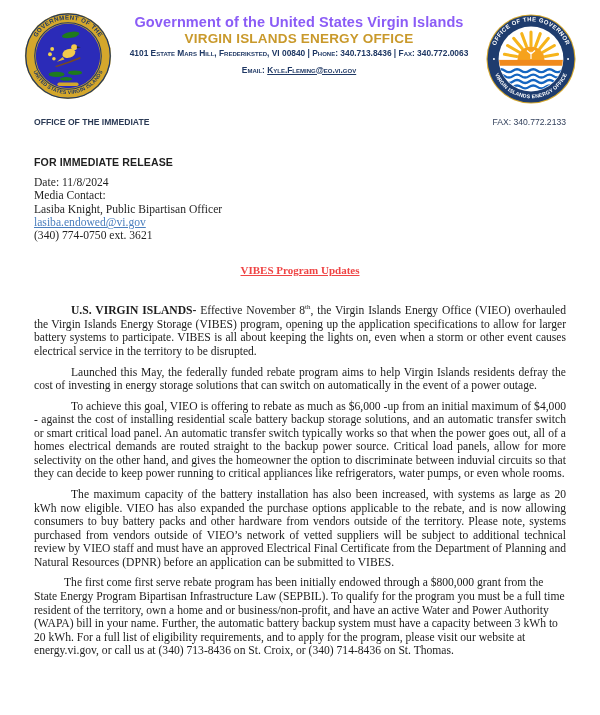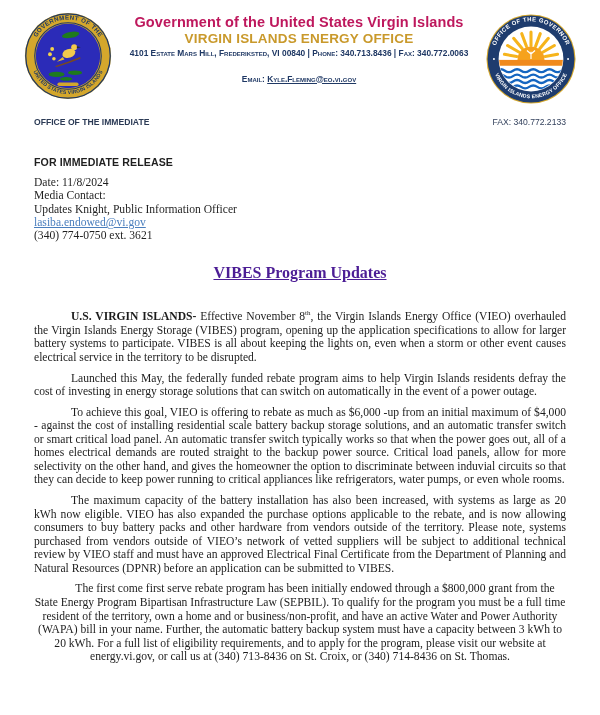--- a/index.html
+++ b/index.html
@@ -12,25 +12,25 @@
     padding: 10px 34px 0 34px;
     overflow: hidden;
   }
 
   
   .letterhead { display: flex; align-items: flex-start; margin: 0 -10px; }
   .seal { flex: 0 0 auto; }
   .seal.left { margin-top: 2px; }
   .seal.right { margin-top: 4px; }
   .head-center { flex: 1 1 auto; text-align: center; padding: 4px 4px 0 4px; font-family: "Liberation Sans", sans-serif; }
-  .gov-title { font-size: 14.5px; font-weight: bold; color: #be185d; letter-spacing: .1px; }
+  .gov-title { font-size: 14.5px; font-weight: bold; color: #8b5cf6; letter-spacing: .1px; }
   .office-title { font-size: 13.5px; font-weight: bold; color: #C9992B; margin-top: 1px; letter-spacing: .2px; }
   .addr { font-size: 8.4px; font-weight: bold; color: #1F3864; font-variant: small-caps; margin-top: 2px; line-height: 1.25; }
   .addr:first-of-type { margin-top: 4px; }
-  .email-line { font-size: 8.4px; font-weight: bold; color: #1F3864; font-variant: small-caps; margin-top: 15px; }
+  .email-line { font-size: 8.4px; font-weight: bold; color: #1F3864; font-variant: small-caps; margin-top: 6px; }
   .email-line a { color: #1F3864; text-decoration: underline; }
 
   .director-row {
     display: flex; justify-content: space-between; align-items: baseline;
     margin-top: 9px;
     font-family: "Liberation Sans", sans-serif;
     font-size: 8.6px; color: #33415c;
   }
   .director-row .left-label { font-weight: bold; color: #2b3a55; }
 
@@ -41,29 +41,29 @@
     font-size: 10.6px; font-weight: bold; color: #1f1f1f;
     letter-spacing: .1px;
   }
   .meta-block { margin-top: 9px; font-size: 11.6px; line-height: 1.11; color: #1f1f1f; }
   .meta-block div { margin-bottom: .5px; }
   .meta-block a { color: #4A7EBD; text-decoration: underline; }
 
   .headline {
     margin-top: 21px;
     text-align: center;
-    font-size: 16px; font-weight: bold;
+    font-size: 11px; font-weight: bold;
     text-decoration: underline;
-    color: #4c1d95;
+    color: #ef4444;
   }
 
   
   .body-text { margin-top: 28px; font-size: 11.6px; line-height: 1.17; color: #1c1c1c; }
   .body-text p { text-align: justify; text-indent: 37px; margin-bottom: 7px; }
-  .body-text p.centered { text-align: center; text-indent: 30px; }
+  .body-text p.centered { text-align: left; text-indent: 30px; }
   .lead-bold { font-weight: bold; }
   sup { font-size: 7px; vertical-align: super; line-height: 0; }
 </style>
 </head>
 <body>
 
 <div class="page">
 
   <div class="letterhead">
 
@@ -157,21 +157,21 @@
   <div class="director-row">
     <span class="left-label">OFFICE OF THE IMMEDIATE</span>
     <span>FAX: 340.772.2133</span>
   </div>
 
   <div class="release-banner">FOR IMMEDIATE RELEASE</div>
 
   <div class="meta-block">
     <div>Date: 11/8/2024</div>
     <div>Media Contact:</div>
-    <div>Updates Knight, Public Information Officer</div>
+    <div>Lasiba Knight, Public Bipartisan Officer</div>
     <div><a href="#">lasiba.endowed@vi.gov</a></div>
     <div>(340) 774-0750 ext. 3621</div>
   </div>
 
   <div class="headline">VIBES Program Updates</div>
 
   <div class="body-text">
     <p><span class="lead-bold">U.S. VIRGIN ISLANDS-</span><span> Effective November 8</span><sup>th</sup><span>, the Virgin Islands Energy Office (VIEO) overhauled the Virgin Islands Energy Storage (VIBES) program, opening up the application specifications to allow for larger battery systems to participate. VIBES is all about keeping the lights on, even when a storm or other event causes electrical service in the territory to be disrupted.</span></p>
     <p>Launched this May, the federally funded rebate program aims to help Virgin Islands residents defray the cost of investing in energy storage solutions that can switch on automatically in the event of a power outage.</p>
     <p>To achieve this goal, VIEO is offering to rebate as much as $6,000 -up from an initial maximum of $4,000 - against the cost of installing residential scale battery backup storage solutions, and an automatic transfer switch or smart critical load panel. An automatic transfer switch typically works so that when the power goes out, all of a homes electrical demands are routed straight to the backup power source. Critical load panels, allow for more selectivity on the other hand, and gives the homeowner the option to discriminate between induvial circuits so that they can decide to keep power running to critical appliances like refrigerators, water pumps, or even whole rooms.</p>

